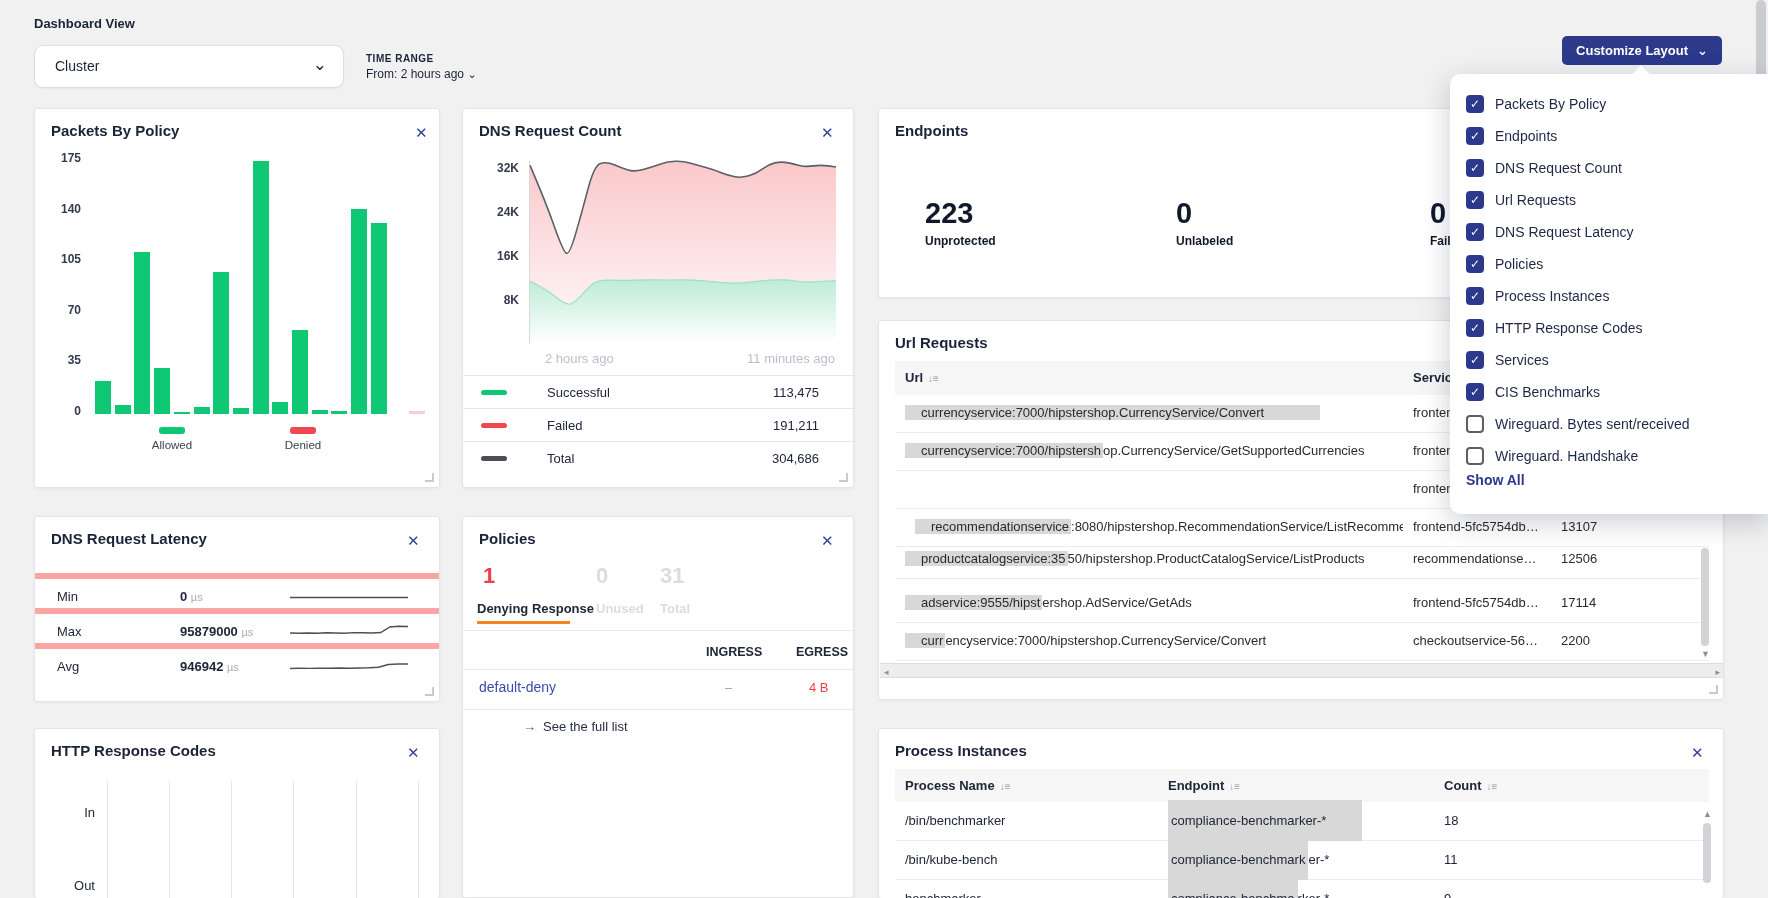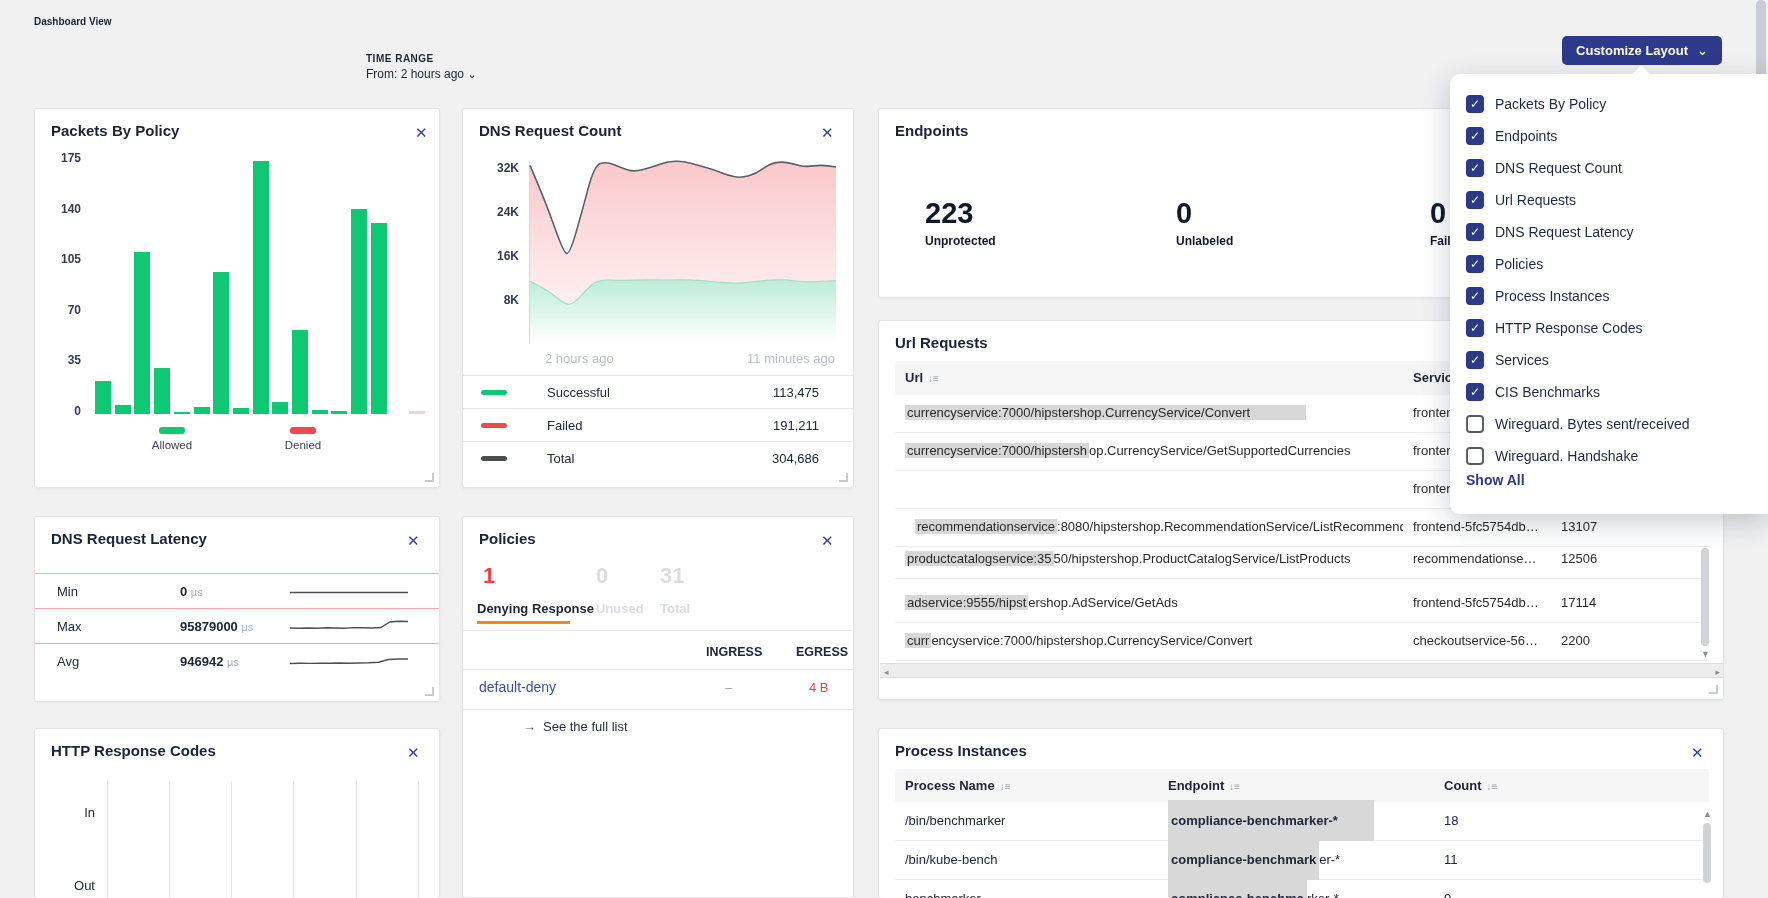--- a/index.html
+++ b/index.html
@@ -1,21 +1,21 @@
 <!DOCTYPE html>
 <html><head>
 <meta charset="utf-8">
 <style>
   * { margin:0; padding:0; box-sizing:border-box; }
   html,body { width:1768px; height:898px; }
   body { font-family:"Liberation Sans","DejaVu Sans",sans-serif; background:#f1f1f2; position:relative; overflow:hidden; }
   .page { position:absolute; inset:0; }
 
   
-  .page-title { position:absolute; left:34px; top:16px; font-size:10px; font-weight:bold; color:#1b2338; }
+  .page-title { position:absolute; left:34px; top:16px; font-size:13px; font-weight:bold; color:#1b2338; }
   .view-select { position:absolute; left:34px; top:45px; width:310px; height:43px; background:#fff; border:1px solid #dcdee3; border-radius:9px; box-shadow:0 1px 2px rgba(27,35,56,.05); cursor:pointer; }
   .view-select .val { position:absolute; left:20px; top:12px; font-size:14px; color:#1b2338; }
   .view-select .chev { position:absolute; right:16px; top:8px; font-size:17px; color:#1b2338; }
   .time-range { position:absolute; left:366px; top:53px; }
   .time-range .tr-label { font-size:10px; font-weight:bold; letter-spacing:.5px; color:#1b2338; text-transform:uppercase; }
   .time-range .tr-from { font-size:12px; color:#1b2338; margin-top:3px; cursor:pointer; }
   .time-range .tr-from .chev { font-size:11px; }
   .customize-btn { position:absolute; left:1562px; top:36px; width:160px; height:29px; background:#2d3a8c; border:none; border-radius:5px; color:#fff; font-size:13px; font-weight:600; font-family:inherit; cursor:pointer; }
   .customize-btn .chev { margin-left:9px; font-size:13px; }
 
@@ -48,30 +48,30 @@
   .ep-stat { position:absolute; top:88px; }
   .ep-stat .v { font-size:29px; font-weight:800; color:#10182b; }
   .ep-stat .l { font-size:12px; font-weight:bold; color:#10182b; margin-top:4px; }
 
   
   #card-url { left:878px; top:320px; width:846px; height:380px; }
   .tbl-head { position:absolute; left:16px; width:814px; background:#f6f6f7; font-size:13px; font-weight:bold; color:#20273a; }
   .sort-ic { color:#9aa1ad; font-size:10px; margin-left:5px; font-weight:normal; }
   .url-row { position:absolute; left:16px; width:814px; height:38px; border-bottom:1px solid #ececee; font-size:13px; color:#2a2a2a; }
   .url-cell { position:absolute; left:10px; top:10px; width:498px; white-space:nowrap; overflow:hidden; }
-  .hl { background:#d8d8d8; padding:4px 2px; }
+  .hl { background:#d8d8d8; padding:4px 16px; }
   .svc-cell { position:absolute; left:518px; top:10px; width:140px; white-space:nowrap; overflow:hidden; }
   .cnt-cell { position:absolute; left:666px; top:10px; }
   .vscroll-thumb { position:absolute; width:8px; border-radius:4px; background:#d2d3d6; }
   .scroll-arrow { position:absolute; font-size:9px; color:#8b8f98; }
   .hscroll { position:absolute; left:1px; top:342px; width:844px; height:15px; background:#ededee; border-top:1px solid #dddde0; border-bottom:1px solid #dddde0; }
 
   
   #card-lat { left:34px; top:516px; width:406px; height:186px; }
-  .lat-row { position:absolute; left:0; width:406px; height:35px; border-top:1px solid #fca5a5; }
+  .lat-row { position:absolute; left:0; width:406px; height:35px; border-top:6px solid #fca5a5; }
   .lat-label { position:absolute; left:22px; top:10px; font-size:13px; color:#20273a; }
   .lat-value { position:absolute; left:145px; top:10px; font-size:13px; font-weight:600; color:#20273a; }
   .lat-unit { font-size:11px; font-weight:normal; color:#a6acb8; }
   .lat-spark { position:absolute; left:255px; top:8px; }
 
   
   #card-pol { left:462px; top:516px; width:392px; height:382px; }
   .pol-stat-v { position:absolute; top:46px; font-size:22px; font-weight:800; }
   .pol-stat-l { position:absolute; top:84px; font-size:13px; font-weight:bold; }
   .pol-underline { position:absolute; left:14px; top:104px; width:93px; height:3px; background:#f5861f; }
@@ -86,21 +86,21 @@
   
   #card-http { left:34px; top:728px; width:406px; height:170px; border-bottom:none; }
   .http-line { position:absolute; top:52px; width:1px; background:#e5e5e8; height:118px; }
   .http-label { position:absolute; width:44px; text-align:right; font-size:13px; color:#20273a; }
 
   
   #card-proc { left:878px; top:728px; width:846px; height:170px; border-bottom:none; }
   .proc-row { position:absolute; left:16px; width:814px; height:39px; border-bottom:1px solid #ececee; font-size:13px; color:#20273a; }
   .proc-name { position:absolute; left:10px; top:11px; }
   .proc-ep { position:absolute; left:273px; top:11px; white-space:nowrap; }
-  .ep-hl { background:#d8d8d8; padding:13px 3px;font-weight:bold; }
+  .ep-hl { background:#d8d8d8; padding:13px 3px; }
   .proc-cnt { position:absolute; left:549px; top:11px; }
 
   
   .menu-panel { position:absolute; left:1450px; top:74px; width:318px; height:440px; background:#fff; border-radius:10px 0 0 10px; box-shadow:0 8px 28px rgba(20,26,48,.22); z-index:40; }
   .menu-notch { position:absolute; left:185px; top:-6px; width:12px; height:12px; background:#fff; transform:rotate(45deg); }
   .menu-item { position:absolute; left:16px; height:32px; display:flex; align-items:center; cursor:pointer; }
   .mcb { width:18px; height:18px; border-radius:4px; margin-right:11px; flex:0 0 auto; display:flex; align-items:center; justify-content:center; }
   .mcb.on { background:#2d3a8c; color:#fff; font-size:12px; font-weight:bold; }
   .mcb.off { background:#fff; border:2px solid #5c5f66; }
   .menu-item .ml { font-size:14px; font-weight:500; color:#1e2746; }
@@ -109,20 +109,24 @@
   
   .pg-scroll { position:absolute; right:2px; top:0; width:10px; height:898px; z-index:10; }
   .pg-thumb { position:absolute; top:0; width:10px; height:248px; background:#c9ccd1; border-radius:5px; }
 </style>
 </head>
 <body>
 
 <div class="page">
 
   <div class="page-title">Dashboard View</div>
+  <div class="view-select">
+    <span class="val">Cluster</span>
+    <span class="chev">⌄</span>
+  </div>
   <div class="time-range">
     <div class="tr-label">TIME RANGE</div>
     <div class="tr-from"><span>From: 2 hours ago</span> <span class="chev">⌄</span></div>
   </div>
   <button class="customize-btn">
     <span>Customize Layout</span><span class="chev">⌄</span>
   </button>
 
   <div class="card" id="card-ppb">
     <div class="card-title">Packets By Policy</div>

